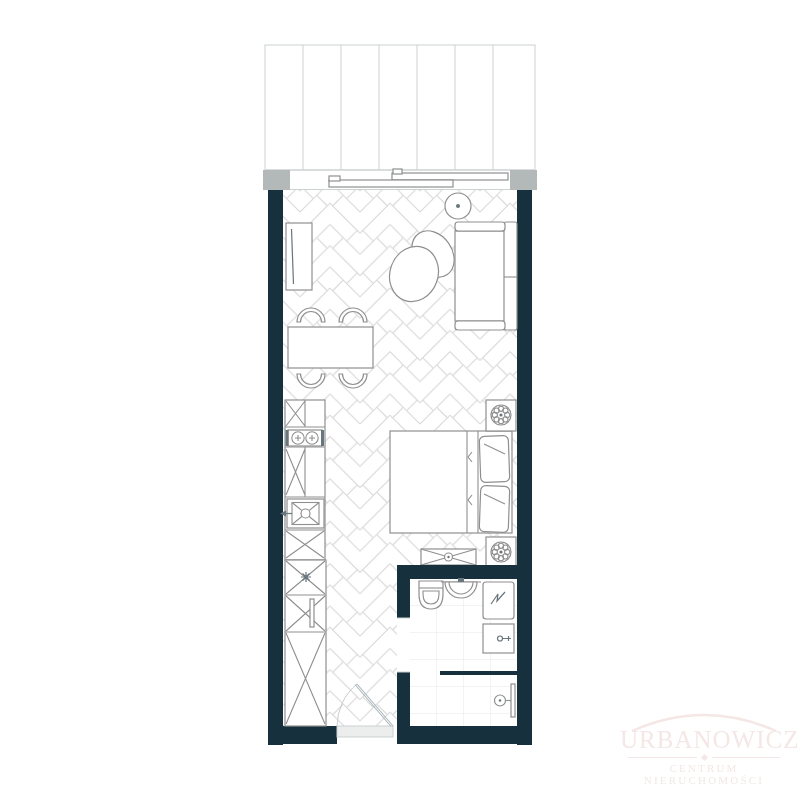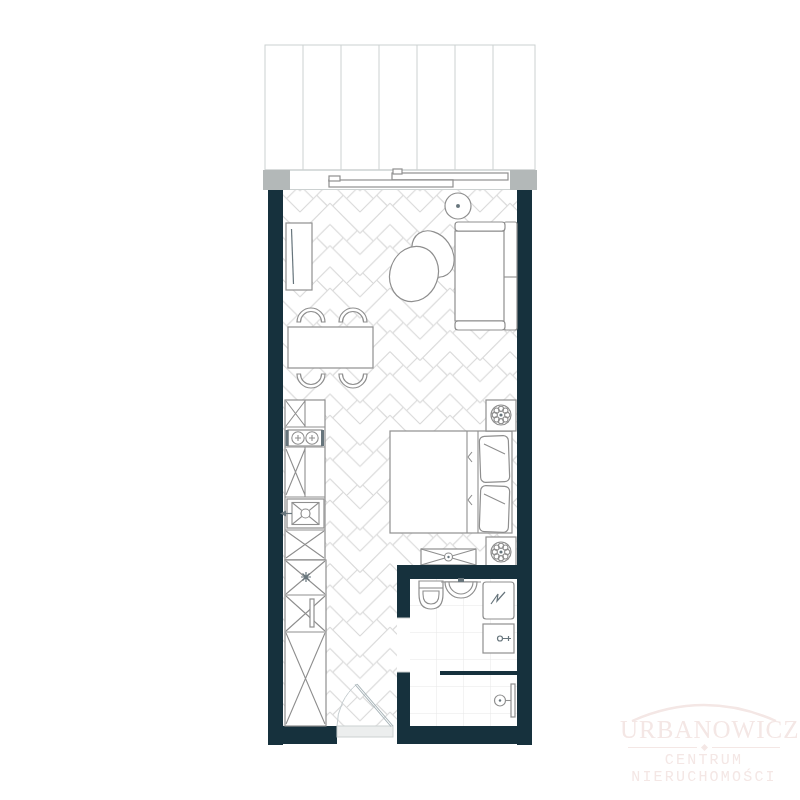--- a/index.html
+++ b/index.html
@@ -11,21 +11,21 @@
   .f{fill:#ffffff;stroke:var(--furniture_line,#8f8f8f);stroke-width:1.2;}
   .ln{fill:none;stroke:var(--furniture_line,#8f8f8f);stroke-width:1.1;}
   .dt{fill:none;stroke:var(--detail_line,#67757c);stroke-width:1.2;}
   .dkfill{fill:var(--detail_line,#67757c);}
   .thin{fill:none;stroke:var(--balcony_line,#ccd1d1);stroke-width:1;}
   .logo{position:absolute;right:12px;bottom:14px;width:168px;text-align:center;color:var(--logo,#f4e7e5);user-select:none;}
   .logo-title{font-family:"Liberation Serif",serif;font-size:25px;letter-spacing:1px;line-height:1;margin-top:-6px;}
   .logo-divider{display:flex;align-items:center;gap:5px;margin:3px 8px 2px 8px;}
   .logo-divider .bar{flex:1;height:1px;background:var(--logo,#f4e7e5);}
   .logo-divider .diamond{width:5px;height:5px;background:var(--logo,#f4e7e5);transform:rotate(45deg);}
-  .logo-sub{font-family:Liberation Mono, monospace;font-size:15px;letter-spacing:2.2px;}
+  .logo-sub{font-family:Liberation Serif, serif;font-size:11px;letter-spacing:2.2px;}
 </style>
 </head>
 <body>
 
 <div class="stage">
 <svg width="800" height="800" viewBox="0 0 800 800">
   <defs>
     <pattern id="herringbone" width="60" height="42.4" patternUnits="userSpaceOnUse">
       <rect width="60" height="42.4" fill="#ffffff"></rect>
       <g stroke="var(--floor_line,#d9d9d9)" stroke-width="1.1" fill="none">

